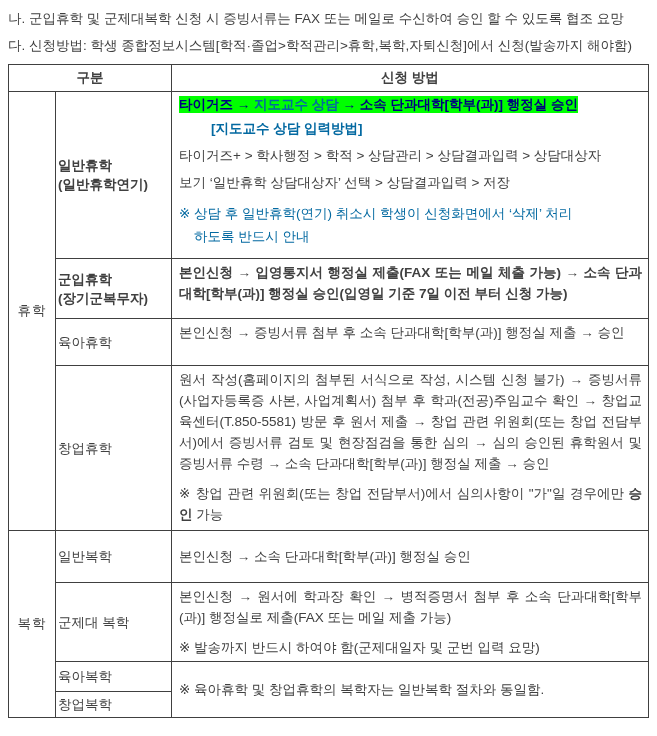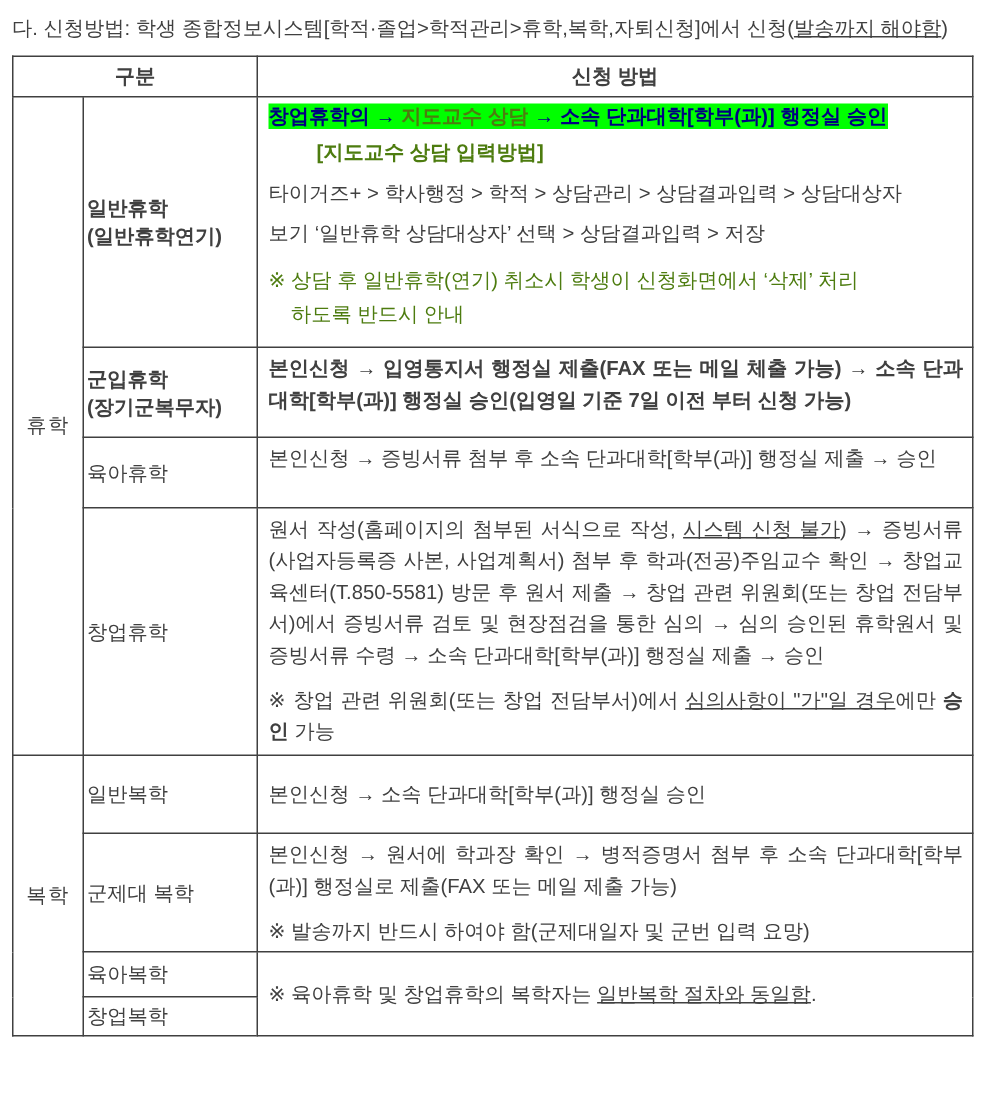--- a/index.html
+++ b/index.html
@@ -6,42 +6,42 @@
   body {
     width:657px; height:736px; background:#ffffff;
     font-family:"Liberation Sans","DejaVu Sans",sans-serif;
     color:#404040; font-size:13.5px;
     -webkit-font-smoothing:antialiased;
   }
   .intro { padding-top:5px; }
   .intro-line1 { font-weight:bold; margin-left:36px; line-height:26px; }
   .intro-line2 { margin-left:8px; line-height:27px; }
   .intro-line3 { margin-left:8px; line-height:27px; }
-  .u { text-decoration:underline; }
+  .u { }
 
   table.main {
     border-collapse:collapse; table-layout:fixed;
     margin:5px 0 0 8px; width:641px;
   }
   table.main td, table.main th { border:1.5px solid #404040;margin-top:20px; }
   th { font-weight:bold; font-size:13.5px; }
   .col-group { width:47px; }
   .col-label { width:116px; }
   .header-row th { height:24px; text-align:center; }
 
   .group-cell { text-align:center; vertical-align:middle; letter-spacing:1px; }
   .label-cell { text-align:left; vertical-align:middle; line-height:19px; padding:2px; }
   .label-bold { font-weight:bold; }
   .method-cell {
     vertical-align:top; padding:3px 6px 3px 7px;
     text-align:justify; word-break:break-all; line-height:21px;
   }
   .vmid { vertical-align:middle; }
 
-  .blue  { color:#4d7c0f; }
+  .blue  { color:#0369a1; }
   .navy  { color:#000080; }
   .bold  { font-weight:bold; }
   .hl    { background:#00ff00; padding:1px 0; }
   .hl-block { line-height:20px; font-weight:bold; }
   .im-title { margin-top:4px; line-height:20px;padding-left:32px; }
   .path-line { margin-top:7px; line-height:20px; }
   .note-line1 { margin-top:11px; line-height:20px; }
   .note-line2 { margin-top:3px; padding-left:15px; line-height:20px; }
   .sub-note { margin-top:9px; }
   .r1 td { height:160px; }
@@ -50,20 +50,21 @@
   .r4 td { height:158px; }
   .r5 td { height:45px; }
   .r6 td { height:66px; }
   .r7 td { height:25px; }
   .r8 td { height:21px; }
 </style>
 </head>
 <body>
 
 <div class="intro">
+  <div class="intro-line2">나. 군입휴학 및 군제대복학 신청 시 증빙서류는 FAX 또는 메일로 수신하여 승인 할 수 있도록 협조 요망</div>
   <div class="intro-line3"><span>다. 신청방법: 학생 종합정보시스템[학적·졸업&gt;학적관리&gt;휴학,복학,자퇴신청]에서 신청(</span><span class="u">발송까지 해야함</span><span>)</span></div>
 </div>
 
 <table class="main">
   <colgroup>
     <col class="col-group">
       <col class="col-label">
       <col>
   </colgroup>
   <tbody>
@@ -72,21 +73,21 @@
     <th>신청  방법</th>
   </tr>
 
   <tr class="r1">
     <td class="group-cell" rowspan="4">휴학</td>
     <td class="label-cell label-bold">
       <div>일반휴학</div>
       <div>(일반휴학연기)</div>
     </td>
     <td class="method-cell">
-      <div class="hl-block"><span class="hl navy">창업휴학의 → </span><span class="hl blue">지도교수 상담</span><span class="hl navy"> → 소속 단과대학[학부(과)] 행정실 승인</span></div>
+      <div class="hl-block"><span class="hl navy">타이거즈 → </span><span class="hl blue">지도교수 상담</span><span class="hl navy"> → 소속 단과대학[학부(과)] 행정실 승인</span></div>
       <div class="blue bold im-title">[지도교수 상담 입력방법]</div>
       <div class="path-line">타이거즈+ &gt; 학사행정 &gt; 학적 &gt; 상담관리 &gt; 상담결과입력 &gt; 상담대상자</div>
       <div class="path-line">보기 ‘일반휴학 상담대상자’ 선택 &gt; 상담결과입력 &gt; 저장</div>
       <div class="blue note-line1">※ 상담 후 일반휴학(연기) 취소시 학생이 신청화면에서 ‘삭제’ 처리</div>
       <div class="blue note-line2">하도록 반드시 안내</div>
     </td>
   </tr>
 
   <tr class="r2">
     <td class="label-cell">

